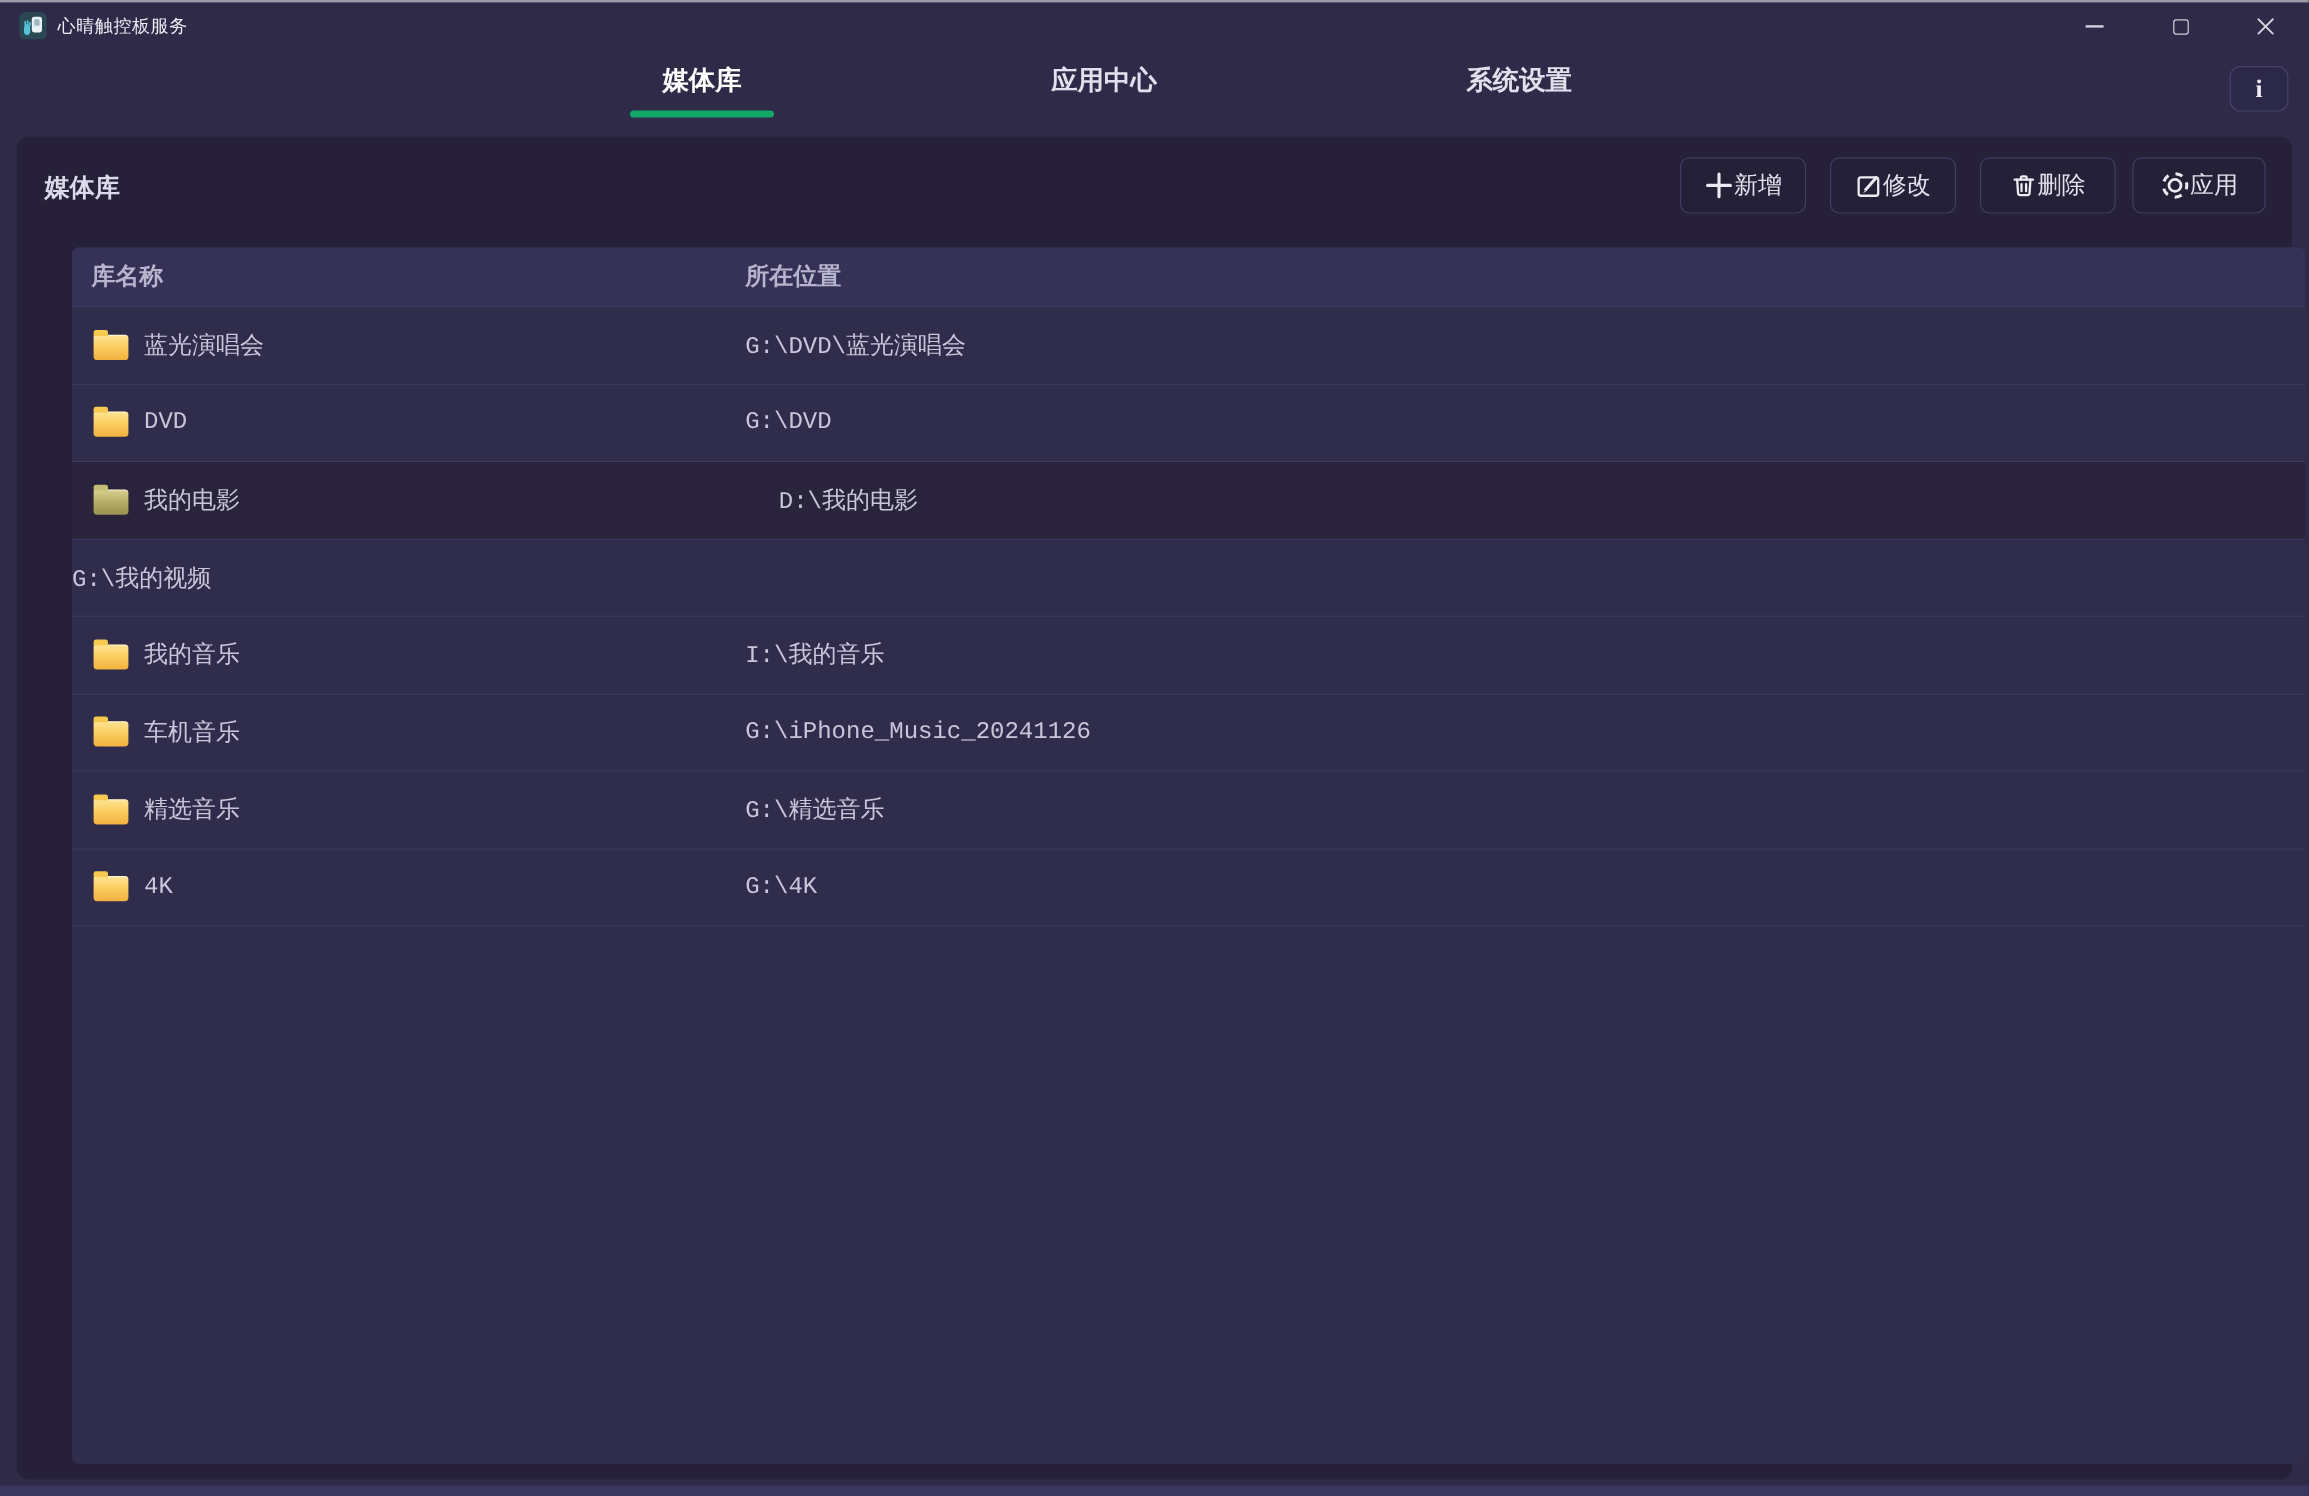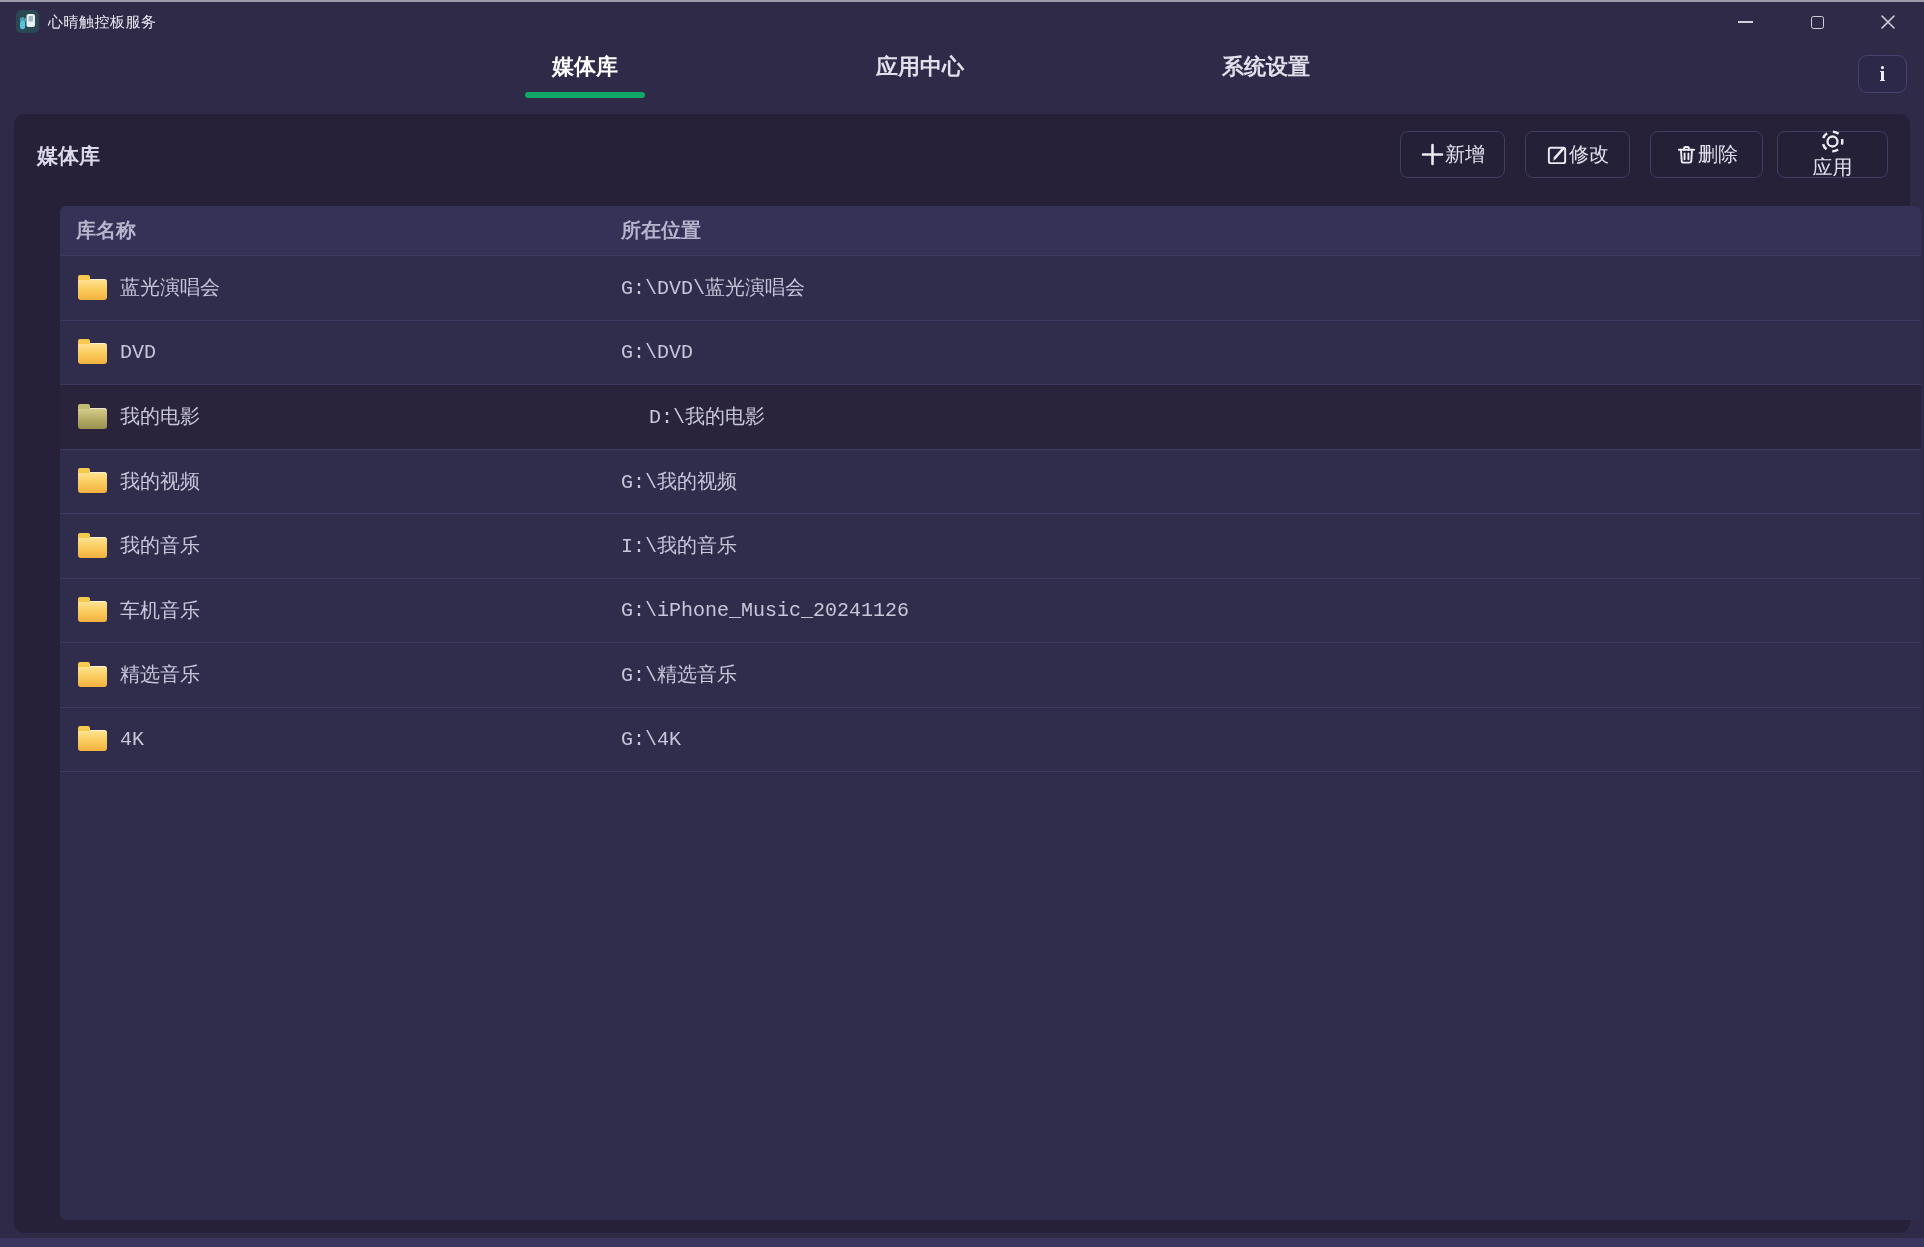--- a/index.html
+++ b/index.html
@@ -43,21 +43,21 @@
   .page-title { position:absolute; left:23px; top:28px; font-size:21px; font-weight:700; color:#dcd9ea; }
 
   
   .toolbar-btn { position:absolute; top:17px; height:47px;
     border:1.5px solid #413d63; border-radius:8px; background:#242037;
     display:flex; align-items:center; justify-content:center; 
     color:#e2e0ec; font-size:20px; cursor:default; }
   .btn-add    { left:1386px; width:105px; }
   .btn-modify { left:1511px; width:105px; }
   .btn-delete { left:1636px; width:113px; }
-  .btn-apply  { left:1763px; width:111px;flex-direction:column; }
+  .btn-apply  { left:1763px; width:111px; }
   .toolbar-btn svg { flex:0 0 auto; }
 
   
   .table { position:absolute; left:18px; top:92px; width:1861px; height:1014px;
     background:#2f2c4c; border-radius:6px; overflow:hidden;margin-left:28px; }
   .thead { display:flex; align-items:center; height:50px; background:#353157;
     font-size:20px; font-weight:700; color:#b7b4cd; border-bottom:1px solid #3d3960; }
   .col-name { width:561px; padding-left:16px; }
   .col-path { flex:1; }
   .row { display:flex; align-items:center; height:64.5px; font-size:20px; color:#c9c6da; border-bottom:1px solid #3d3960;font-family:Liberation Mono, monospace; }
@@ -179,24 +179,20 @@
 
         <div class="row selected">
           <div class="col-name">
             <span class="folder"></span>
             <span>我的电影</span>
           </div>
           <div class="col-path">D:\我的电影</div>
         </div>
 
         <div class="row">
-          <div class="col-name">
-            <span class="folder"></span>
-            <span>我的视频</span>
-          </div>
           <div class="col-path">G:\我的视频</div>
         </div>
 
         <div class="row">
           <div class="col-name">
             <span class="folder"></span>
             <span>我的音乐</span>
           </div>
           <div class="col-path">I:\我的音乐</div>
         </div>

